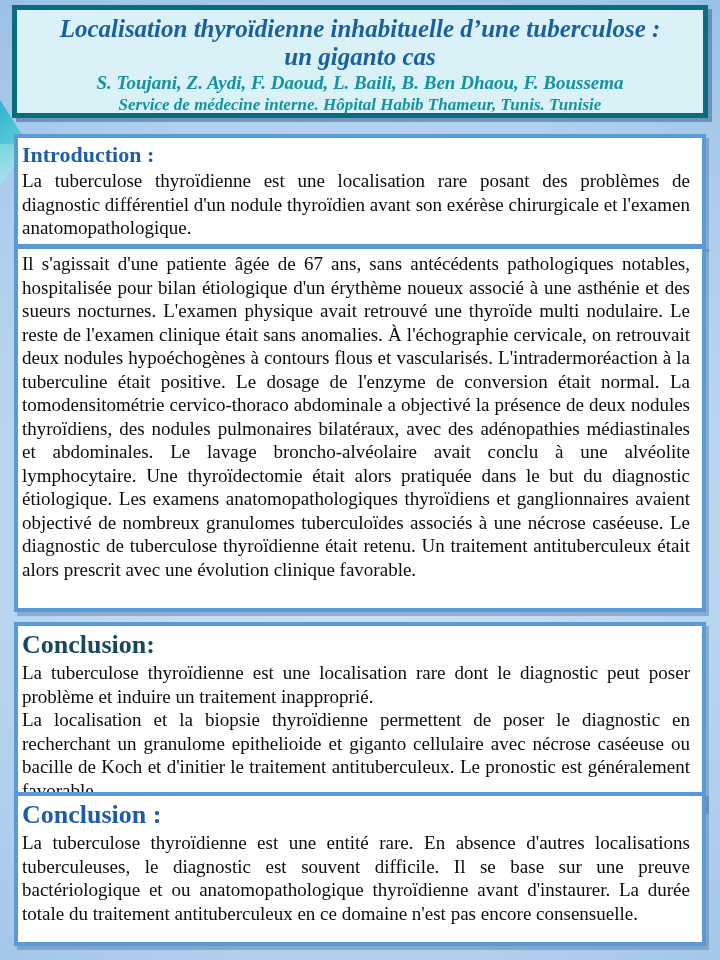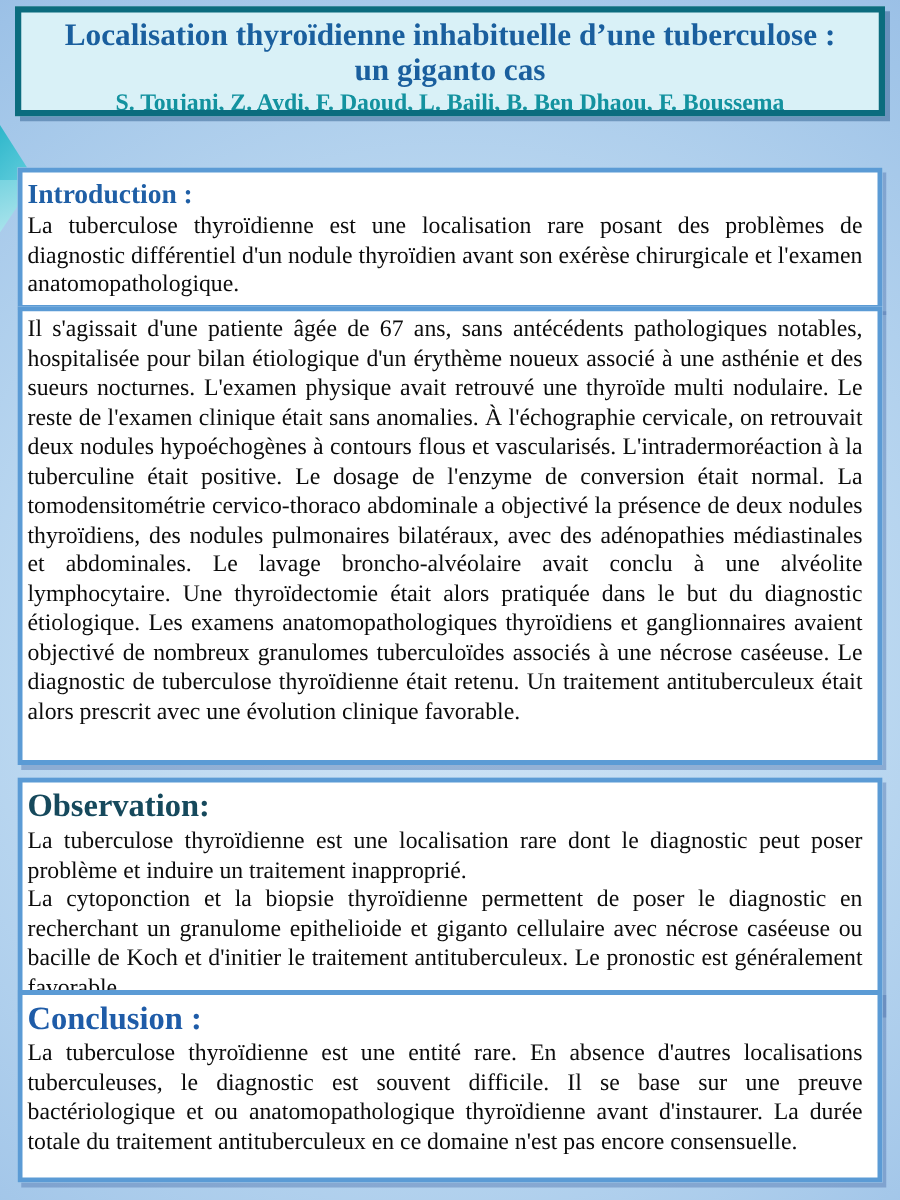--- a/index.html
+++ b/index.html
@@ -20,28 +20,29 @@
     position: absolute; left: 0; top: 100px; width: 28px; height: 44px;
     background: linear-gradient(135deg, #2eb6ca 0%, #63cedd 100%);
     clip-path: polygon(0 0, 100% 100%, 0 100%);
   }
   .wedge-bottom {
     position: absolute; left: 0; top: 144px; width: 28px; height: 42px;
     background: linear-gradient(160deg, #79d4e0 0%, #b3e6ee 100%);
     clip-path: polygon(0 0, 100% 0, 0 100%);
   }
   .header-box {
-    position: absolute; left: 12px; top: 5px; width: 696px; height: 88px;
+    position: absolute; left: 12px; top: 5px; width: 696px; height: 113px;
     box-sizing: border-box;
     background: #d9f1f7;
     border: 5px solid #0b6c7e;
     box-shadow: 4px 4px 0 rgba(35, 85, 135, 0.45);
     text-align: center;
     padding-top: 5px;
     overflow: hidden;
+    font-style: italic;
   }
   .title {
     margin: 0;
     font-size: 25px; line-height: 28px; font-weight: bold;
     color: #1a5f9e;
   }
   .authors {
     margin-top: 0;
     font-size: 19px; line-height: 23px; font-weight: bold;
     color: #13929f;
@@ -98,23 +99,23 @@
   <section class="box box-intro">
     <h2 class="heading-sm c-intro">Introduction :</h2>
     <p class="body-text">La tuberculose thyroïdienne est une localisation rare posant des problèmes de diagnostic différentiel d'un nodule thyroïdien avant son exérèse chirurgicale et l'examen anatomopathologique.</p>
   </section>
 
   <section class="box box-observation">
     <p class="body-text">Il s'agissait d'une patiente âgée de 67 ans, sans antécédents pathologiques notables, hospitalisée pour bilan étiologique d'un érythème noueux associé à une asthénie et des sueurs nocturnes. L'examen physique avait retrouvé une thyroïde multi nodulaire. Le reste de l'examen clinique était sans anomalies.  À l'échographie cervicale, on retrouvait deux nodules hypoéchogènes à contours flous et vascularisés. L'intradermoréaction à la tuberculine était positive. Le dosage de l'enzyme de conversion était normal. La tomodensitométrie cervico-thoraco abdominale a objectivé la présence de deux nodules thyroïdiens, des nodules pulmonaires bilatéraux, avec des adénopathies médiastinales et abdominales. Le lavage broncho-alvéolaire avait conclu à une alvéolite lymphocytaire. Une thyroïdectomie était alors pratiquée dans le but du diagnostic étiologique. Les examens anatomopathologiques thyroïdiens et ganglionnaires avaient objectivé de nombreux granulomes tuberculoïdes associés à une nécrose caséeuse. Le diagnostic de tuberculose thyroïdienne était retenu. Un traitement antituberculeux était alors prescrit avec une évolution clinique favorable.</p>
   </section>
 
   <section class="box box-discussion">
-    <h2 class="heading-lg c-disc">Observation:</h2>
+    <h2 class="heading-lg c-disc">Conclusion:</h2>
     <p class="body-text">La tuberculose thyroïdienne est une localisation rare dont le diagnostic peut poser problème et induire un traitement inapproprié.</p>
-    <p class="body-text">La cytoponction et la biopsie thyroïdienne permettent de poser le diagnostic en recherchant un granulome epithelioide et giganto cellulaire avec nécrose caséeuse ou bacille de Koch et d'initier le traitement antituberculeux. Le pronostic est généralement favorable.</p>
+    <p class="body-text">La localisation et la biopsie thyroïdienne permettent de poser le diagnostic en recherchant un granulome epithelioide et giganto cellulaire avec nécrose caséeuse ou bacille de Koch et d'initier le traitement antituberculeux. Le pronostic est généralement favorable.</p>
   </section>
 
   <section class="box box-conclusion">
     <h2 class="heading-lg c-concl">Conclusion :</h2>
     <p class="body-text">La tuberculose thyroïdienne est une entité rare. En absence d'autres localisations tuberculeuses, le diagnostic est souvent difficile. Il se base sur une preuve bactériologique et ou anatomopathologique thyroïdienne avant d'instaurer. La durée totale du traitement antituberculeux en ce domaine n'est pas encore consensuelle.</p>
   </section>
 
 </div>
 
 </body></html>

